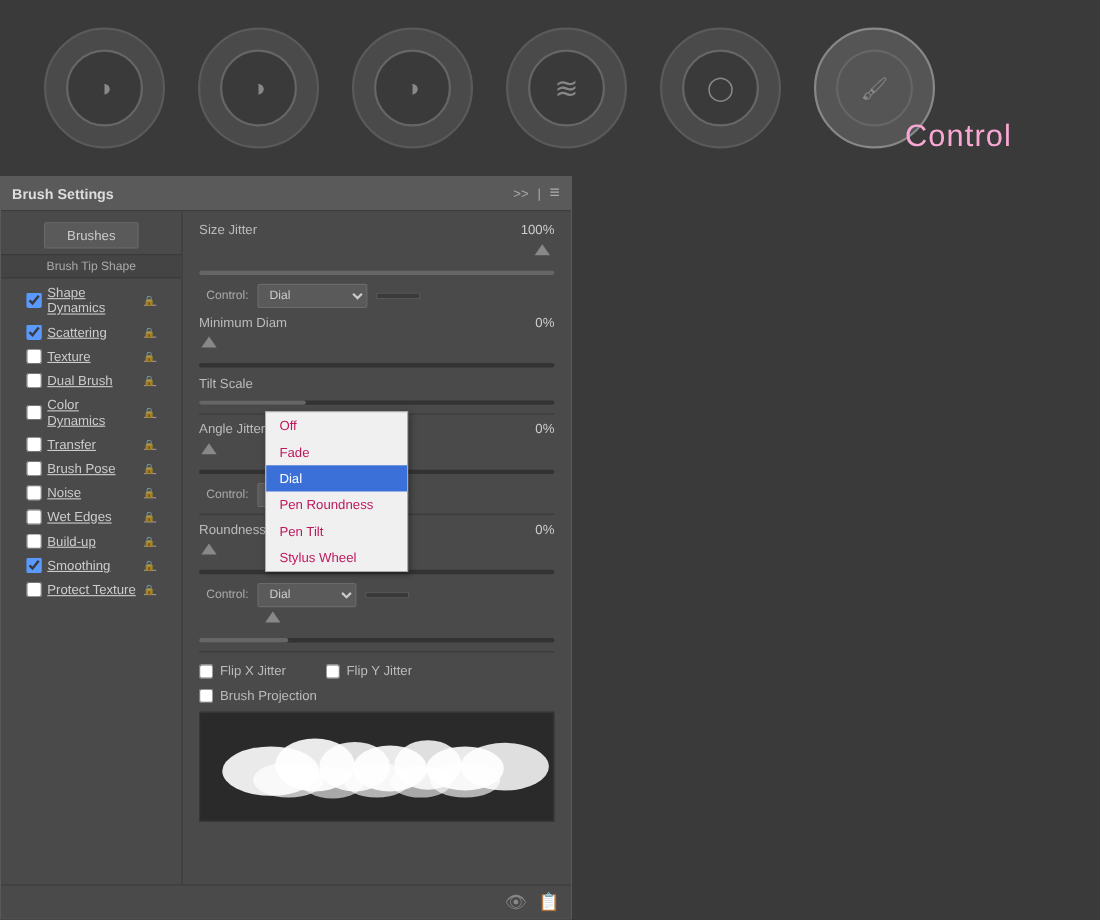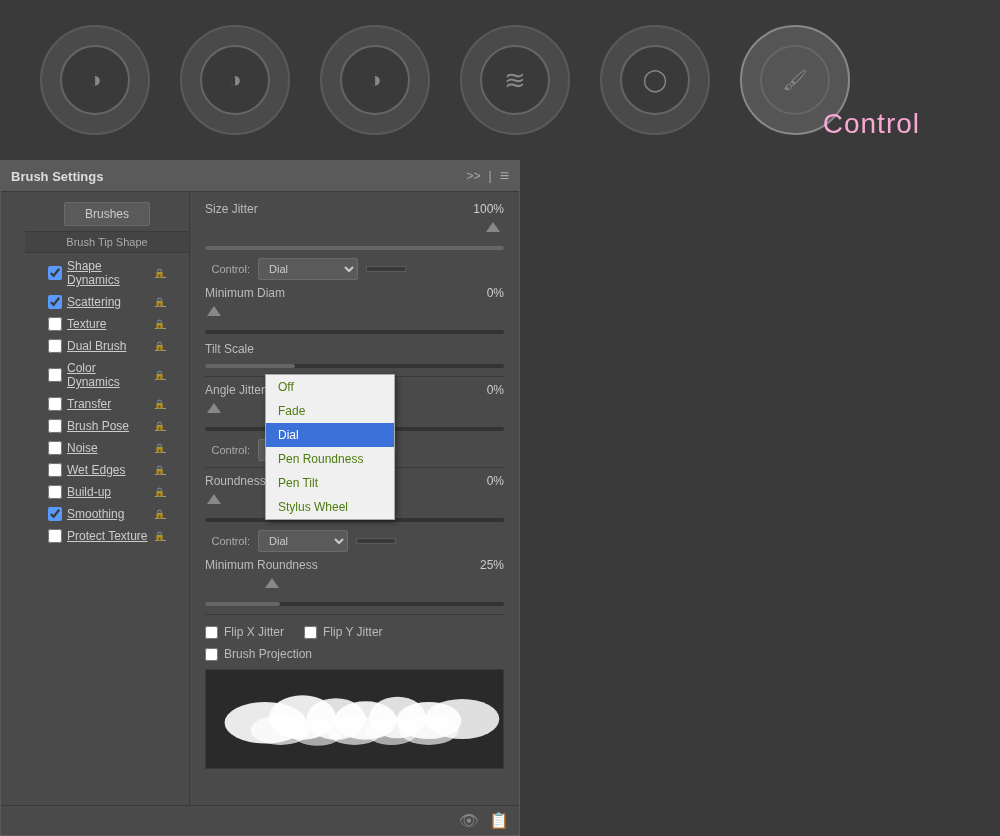--- a/index.html
+++ b/index.html
@@ -112,21 +112,20 @@
       flex: 1;
       overflow: hidden;
     }
 
     
     .panel-sidebar {
       width: 165px;
       background: #4a4a4a;
       border-right: 1px solid #3a3a3a;
       padding: 5px 0;
-      margin-left: 24px;
     }
 
     .brushes-btn {
       display: flex;
       justify-content: center;
       margin: 5px 8px;
     }
 
     .brushes-button {
       background: #5a5a5a;
@@ -273,21 +272,21 @@
       left: 60px;
       background: #f0f0f0;
       border: 1px solid #aaa;
       z-index: 100;
       min-width: 130px;
       box-shadow: 2px 2px 6px rgba(0,0,0,0.4);
     }
 
     .dropdown-item {
       padding: 5px 12px;
-      color: #4d7c0f;
+      color: #be185d;
       cursor: pointer;
       font-size: 12px;
       background: #f0f0f0;
     }
 
     .dropdown-item.selected {
       background: #3a70d8;
       color: white;
     }
 
@@ -577,36 +576,32 @@
         </div>
 
         <div class="control-row">
           <span class="control-row-label">Control:</span>
           <select class="control-select">
             <option>Dial</option>
           </select>
           <div class="control-input-box"></div>
         </div>
 
-        <div class="content-header">
-          <span class="content-label">Minimum Roundness</span>
-          <span class="content-value">25%</span>
-        </div>
         <div class="slider-row">
           <div style="position:relative;height:14px;">
             <div class="slider-triangle" style="left:60px;"></div>
           </div>
           <div class="slider-track">
             <div class="slider-fill" style="width:25%;"></div>
           </div>
         </div>
 
         <hr class="section-divider">
 
-        <div style="display:flex;gap:20px;margin-bottom:4px;">
+        <div style="display:flex;gap:36px;margin-bottom:4px;">
           <div class="checkbox-row">
             <input type="checkbox" style="">
             <span class="checkbox-label">Flip X Jitter</span>
           </div>
           <div class="checkbox-row">
             <input type="checkbox" style="">
             <span class="checkbox-label">Flip Y Jitter</span>
           </div>
         </div>
         <div class="checkbox-row">

